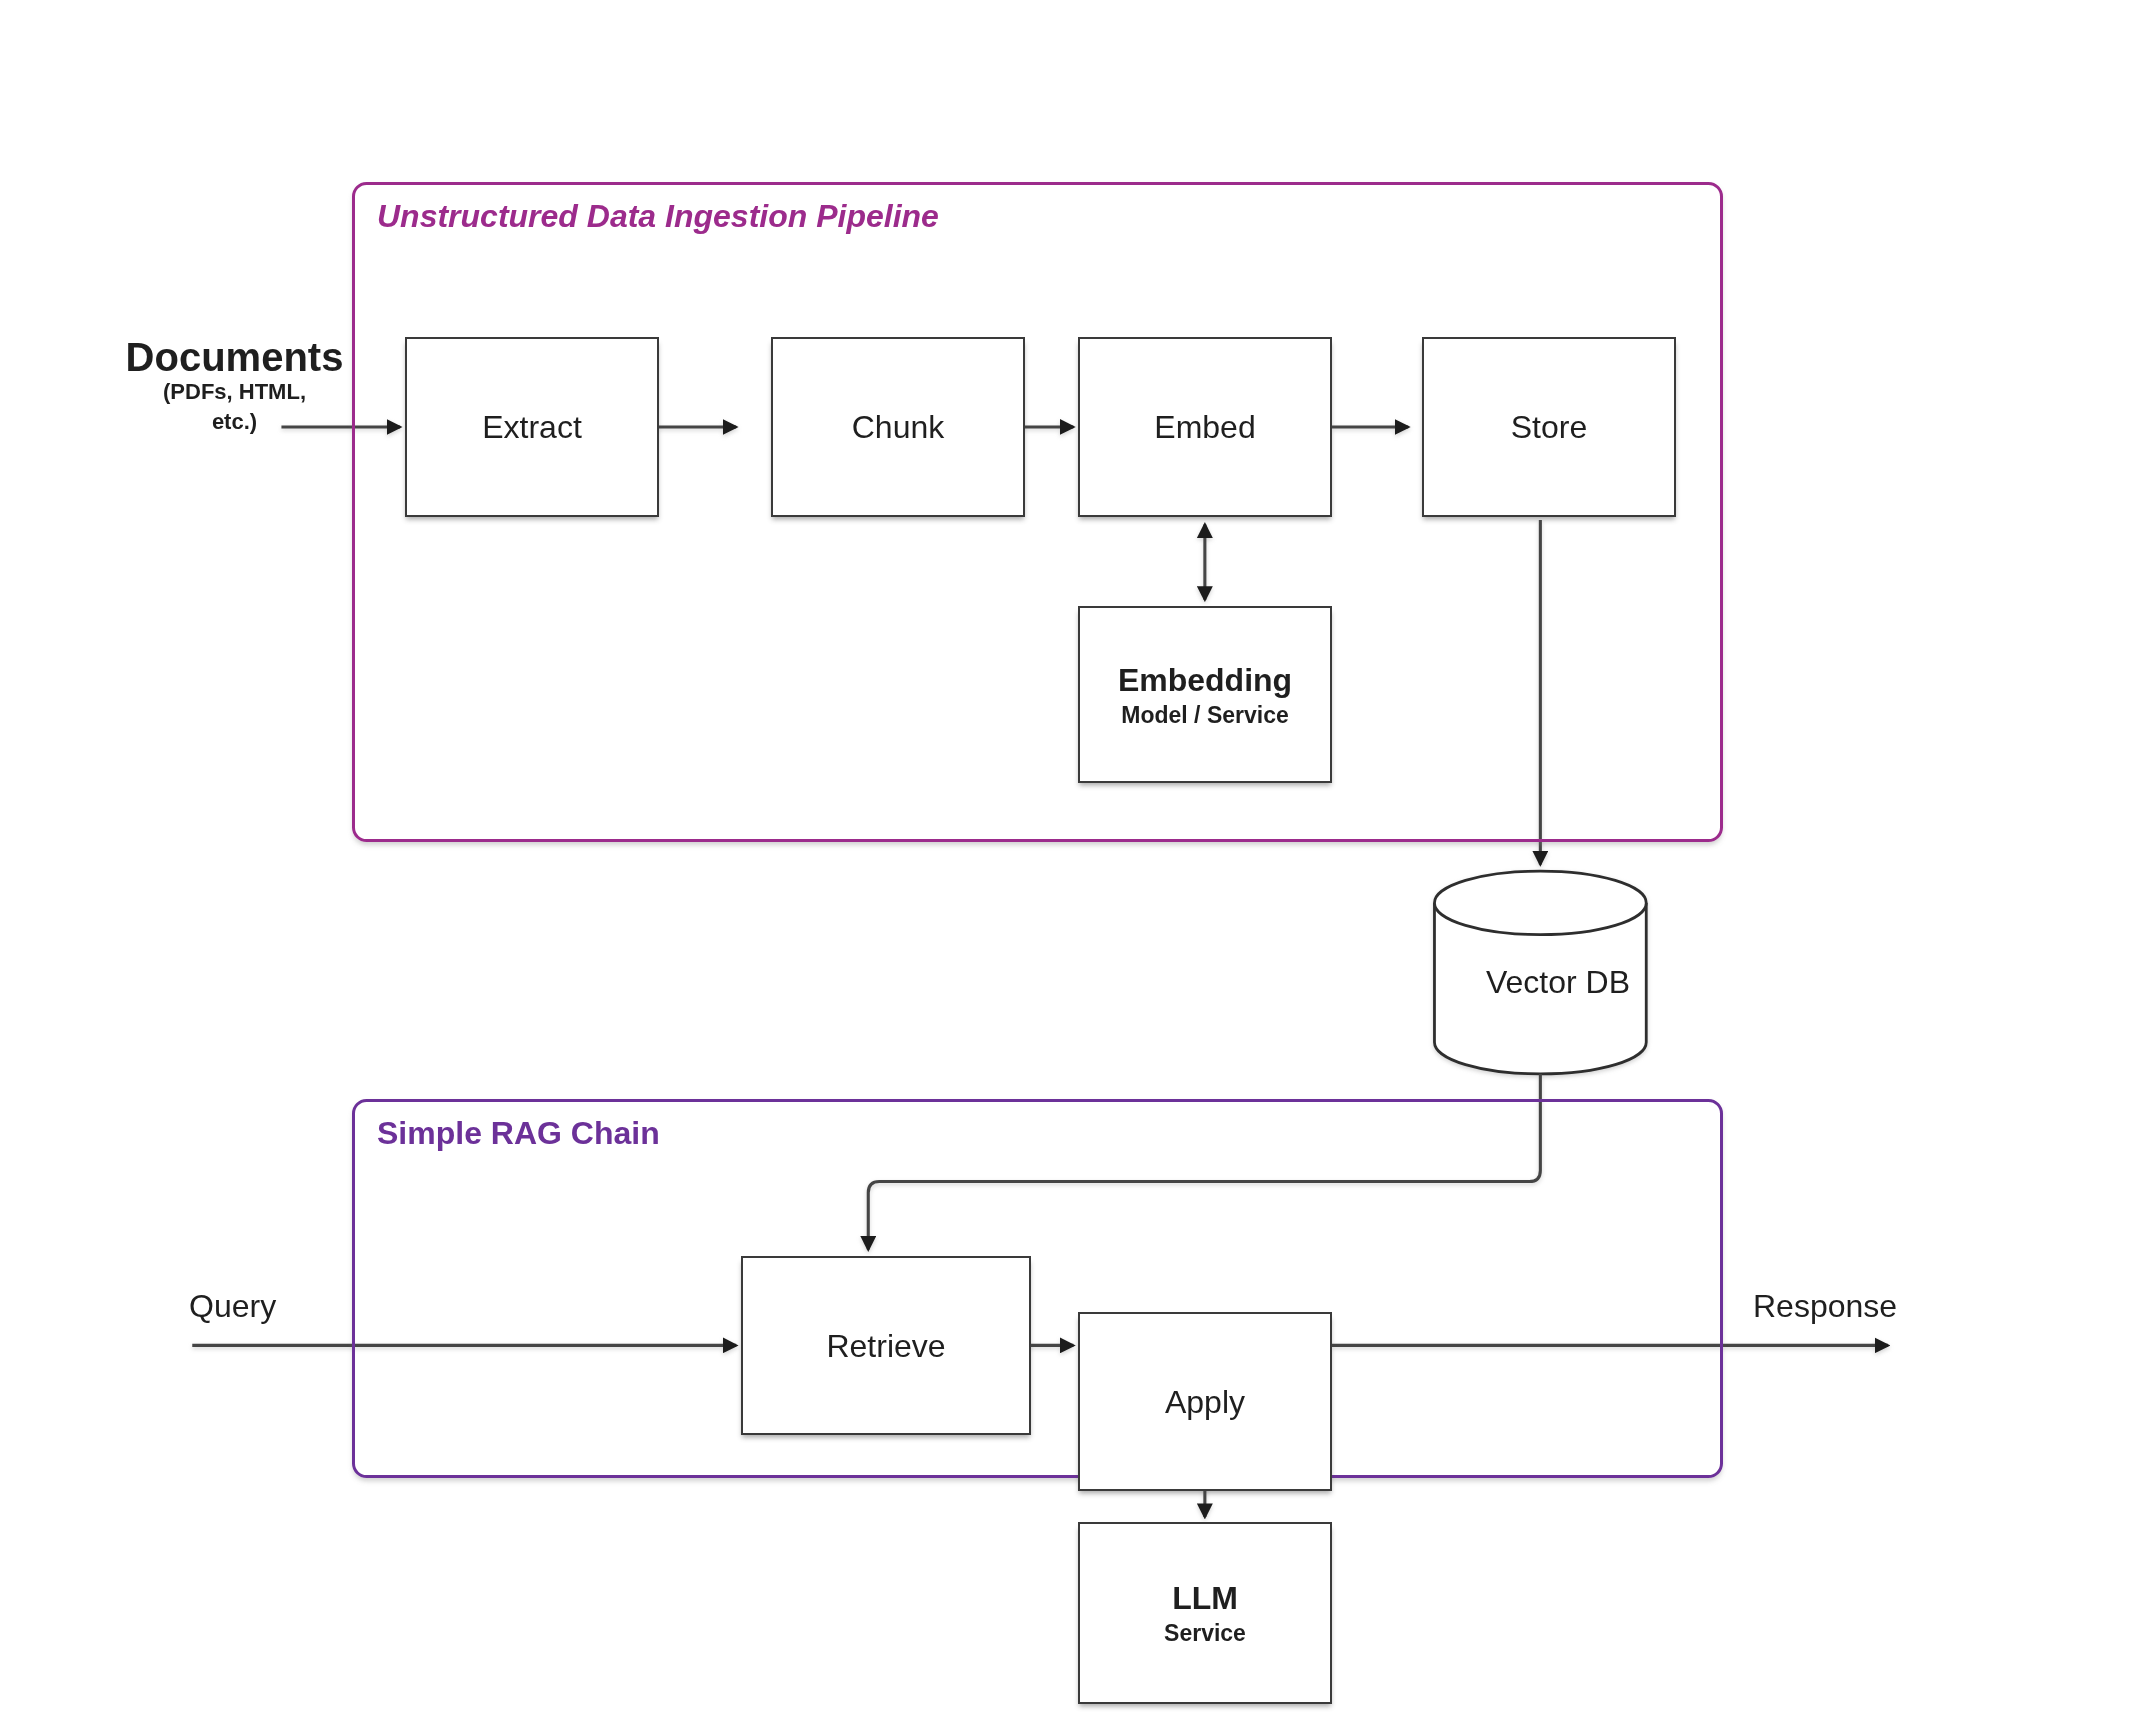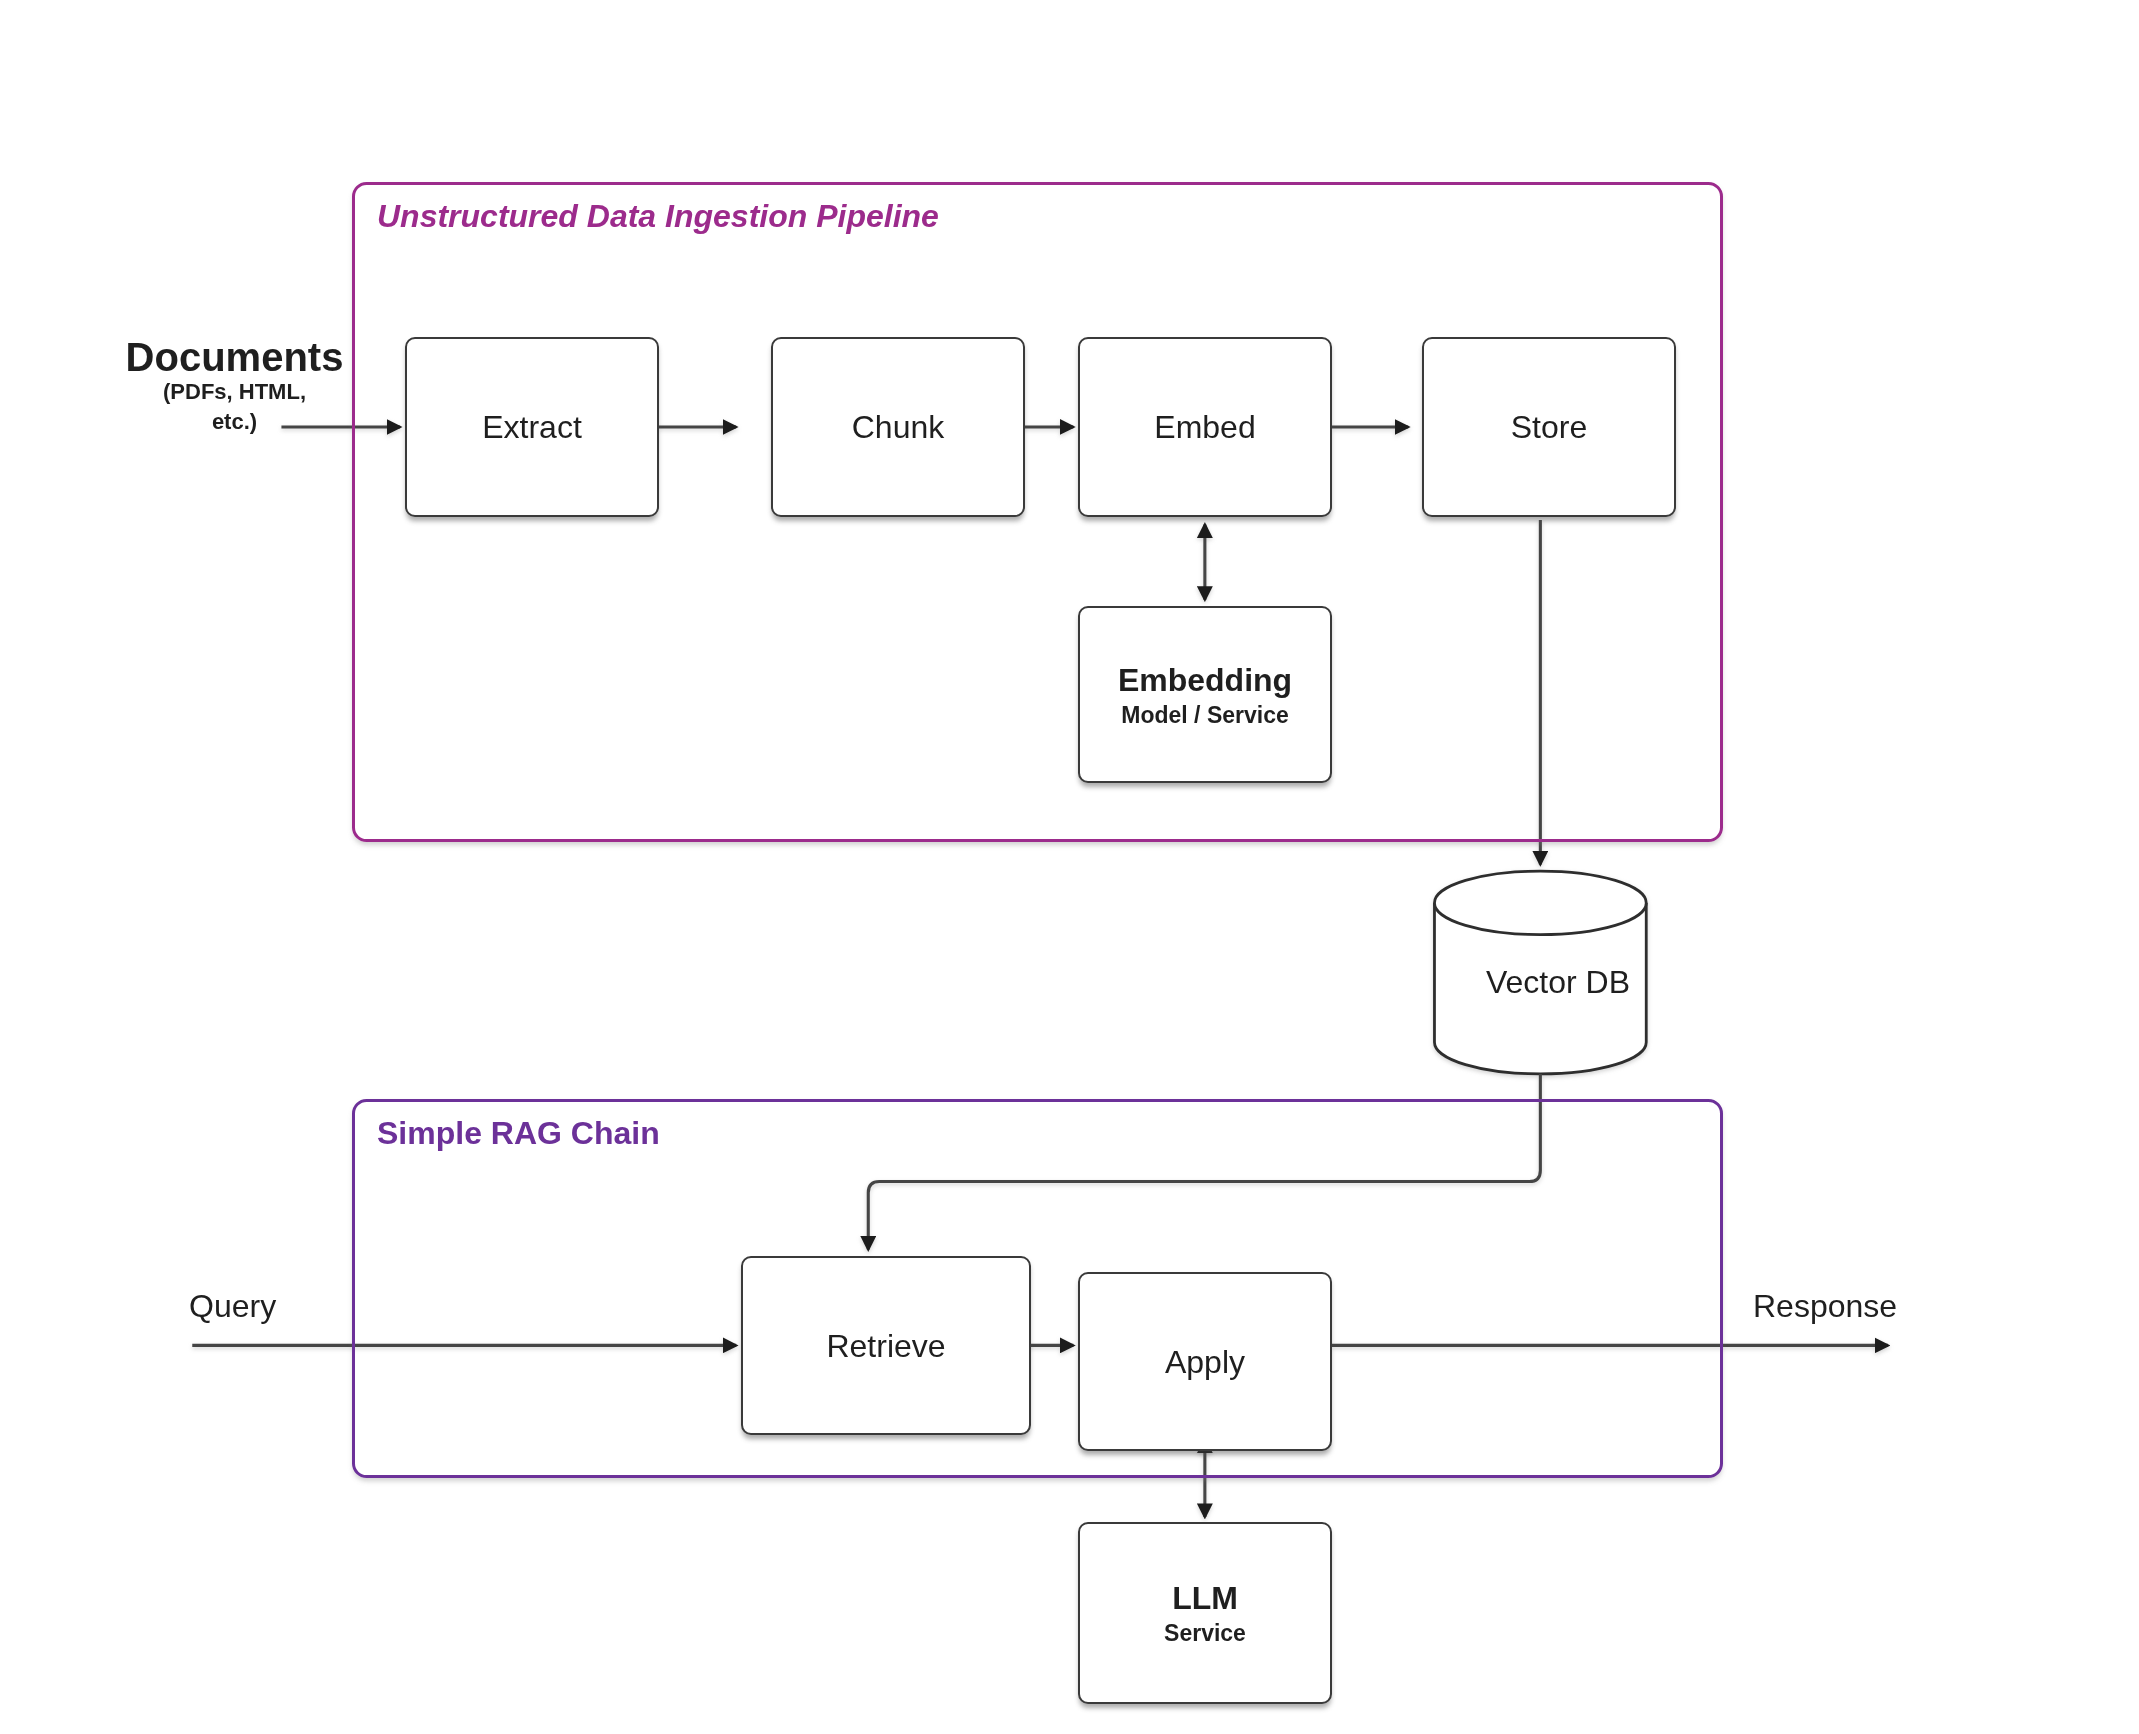--- a/index.html
+++ b/index.html
@@ -36,21 +36,21 @@
 
   .section-title{
     position:absolute;z-index:3;font-size:32px;font-weight:600;
     line-height:40px;white-space:nowrap;
   }
   .section-title.pipeline{color:var(--pipeline-accent);font-style:italic;}
   .section-title.rag{color:var(--rag-accent);}
 
   .node{
     position:absolute;z-index:2;background:#ffffff;
-    border:2.8px solid var(--node-border);border-radius:10px;
+    border:2.8px solid var(--node-border);border-radius:0;
     display:flex;flex-direction:column;align-items:center;justify-content:center;
     box-shadow:0 4.5px 5px -1.1px rgba(70,70,70,0.45);
   }
   .node-label{font-size:32px;line-height:40px;color:var(--text-color);}
   .node-label.strong{font-weight:600;}
   .node-sublabel{font-size:23px;line-height:30px;font-weight:600;color:var(--text-color);}
 
   .free-label{position:absolute;z-index:3;white-space:nowrap;}
   .io-label{font-size:32px;line-height:36px;font-weight:400;}
   .documents-block{width:301px;text-align:center;white-space:normal;}
@@ -106,21 +106,21 @@
   </div>
 
   <div class="node" style="left:1078px;top:606px;width:254px;height:177px;">
     <span class="node-label strong">Embedding</span>
     <span class="node-sublabel">Model / Service</span>
   </div>
 
   <div class="node" style="left:741px;top:1256px;width:290px;height:179px;">
     <span class="node-label">Retrieve</span>
   </div>
-  <div class="node" style="left:1078px;top:1272px;width:254px;height:179px;">
+  <div class="node" style="left:1078px;top:1312px;width:254px;height:179px;">
     <span class="node-label">Apply</span>
   </div>
   <div class="node" style="left:1078px;top:1522px;width:254px;height:182px;">
     <span class="node-label strong">LLM</span>
     <span class="node-sublabel">Service</span>
   </div>
 
   <div class="free-label documents-block" style="left:84px;top:337px;">
     <div class="documents-main">Documents</div>
     <div class="documents-sub">(PDFs, HTML,</div>

